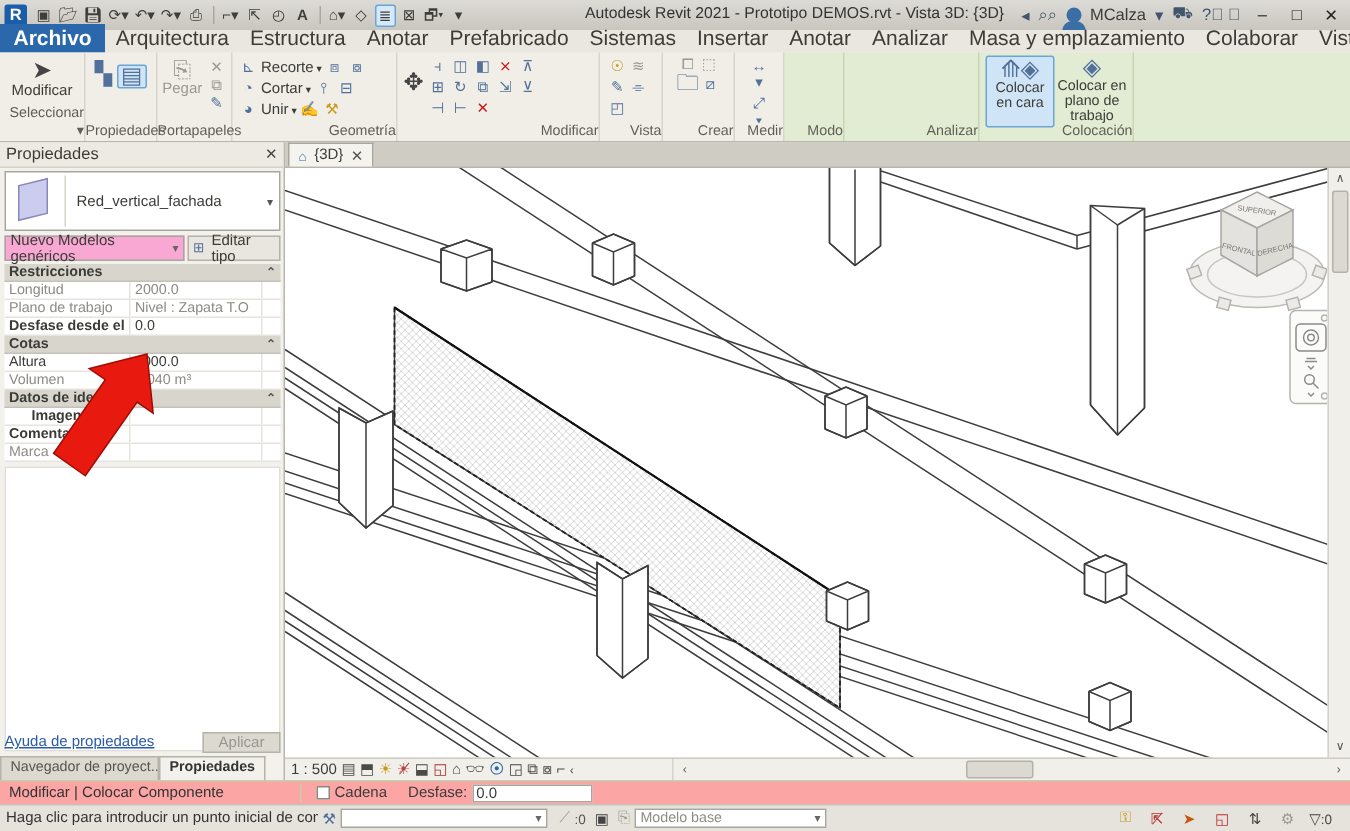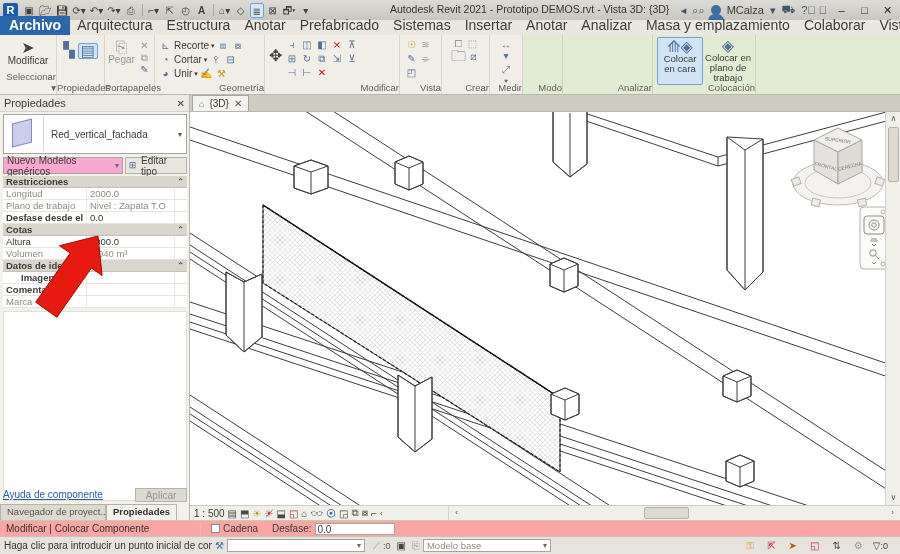--- a/index.html
+++ b/index.html
@@ -410,21 +410,21 @@
       </div>
       <div class="grow">
         <span class="lbl gray">Marca</span>
           <span class="val"></span>
           <span class="sp"></span>
       </div>
     </div>
     <div id="props-filler"></div>
 
     <div id="ayuda-row" style="top:391px;">
-      <span id="ayuda">Ayuda de componente</span>
+      <span id="ayuda">Ayuda de propiedades</span>
       <span id="aplicar">Aplicar</span>
     </div>
     <div id="props-tabs">
       <span class="ptab" style="width:106px;">Navegador de proyect...</span>
       <span class="ptab active">Propiedades</span>
     </div>
   </div>
 
   <div id="viewtabs">
     <div id="viewtab">

